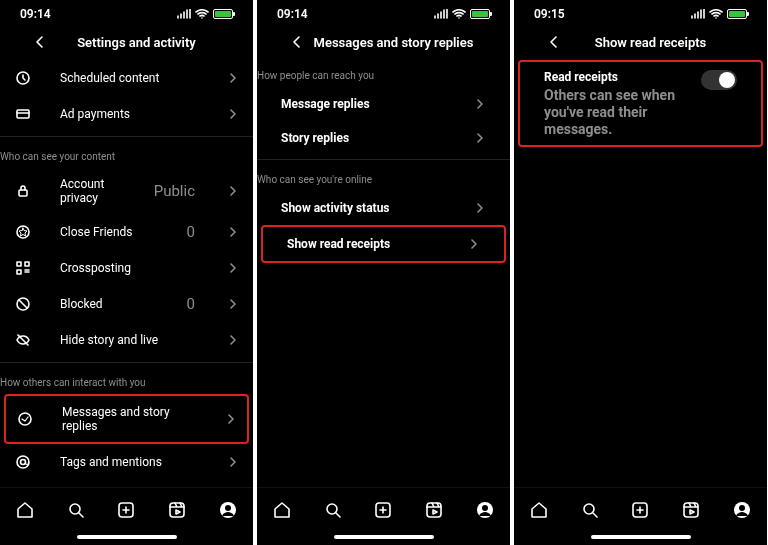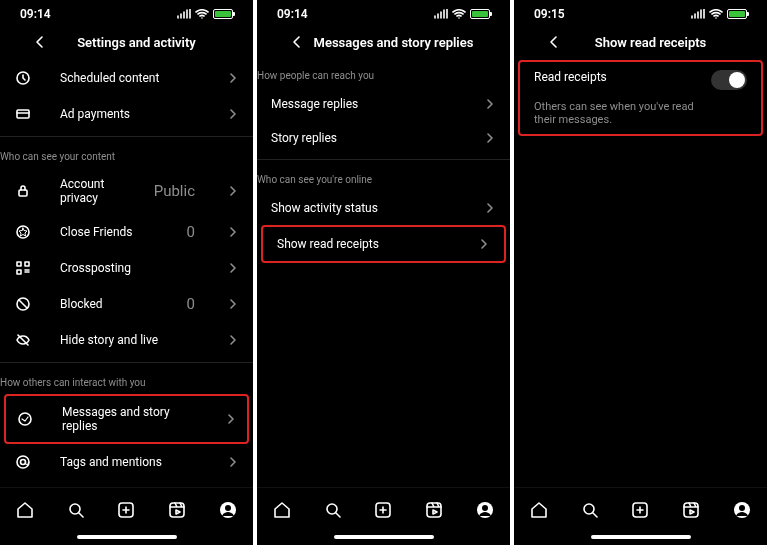--- a/index.html
+++ b/index.html
@@ -108,23 +108,23 @@
     background: #333;
     border-radius: 10px;
     position: relative;
     flex: 0 0 36px;
   }
   .toggle .knob {
     width: 16px; height: 16px;
     background: #fff; border-radius: 50%;
     position: absolute; top: 2px; right: 2px;
   }
-  .subtitle { font-size: 11px; color: #8e8e8e; margin-top: 16px; line-height: 1.2;}
+  .subtitle { font-size: 14px; color: #8e8e8e; margin-top: 3px; line-height: 1.2;}
   .row-col { display:flex; flex-direction:column; flex:1;}
-  .plain-row { padding: 10px 14px; display:flex; align-items:center; font-size:12px;}
+  .plain-row { padding: 10px 24px; display:flex; align-items:center; font-size:12px;font-weight:bold;}
   .plain-row .label { flex: 1; }
   svg { stroke: currentColor; fill: none; stroke-width: 1.6; stroke-linecap: round; stroke-linejoin: round;}
 </style>
 </head>
 <body>
 
 <div class="phone">
   <div class="status-bar">
     <span>09:14</span>
     <div class="status-right">

